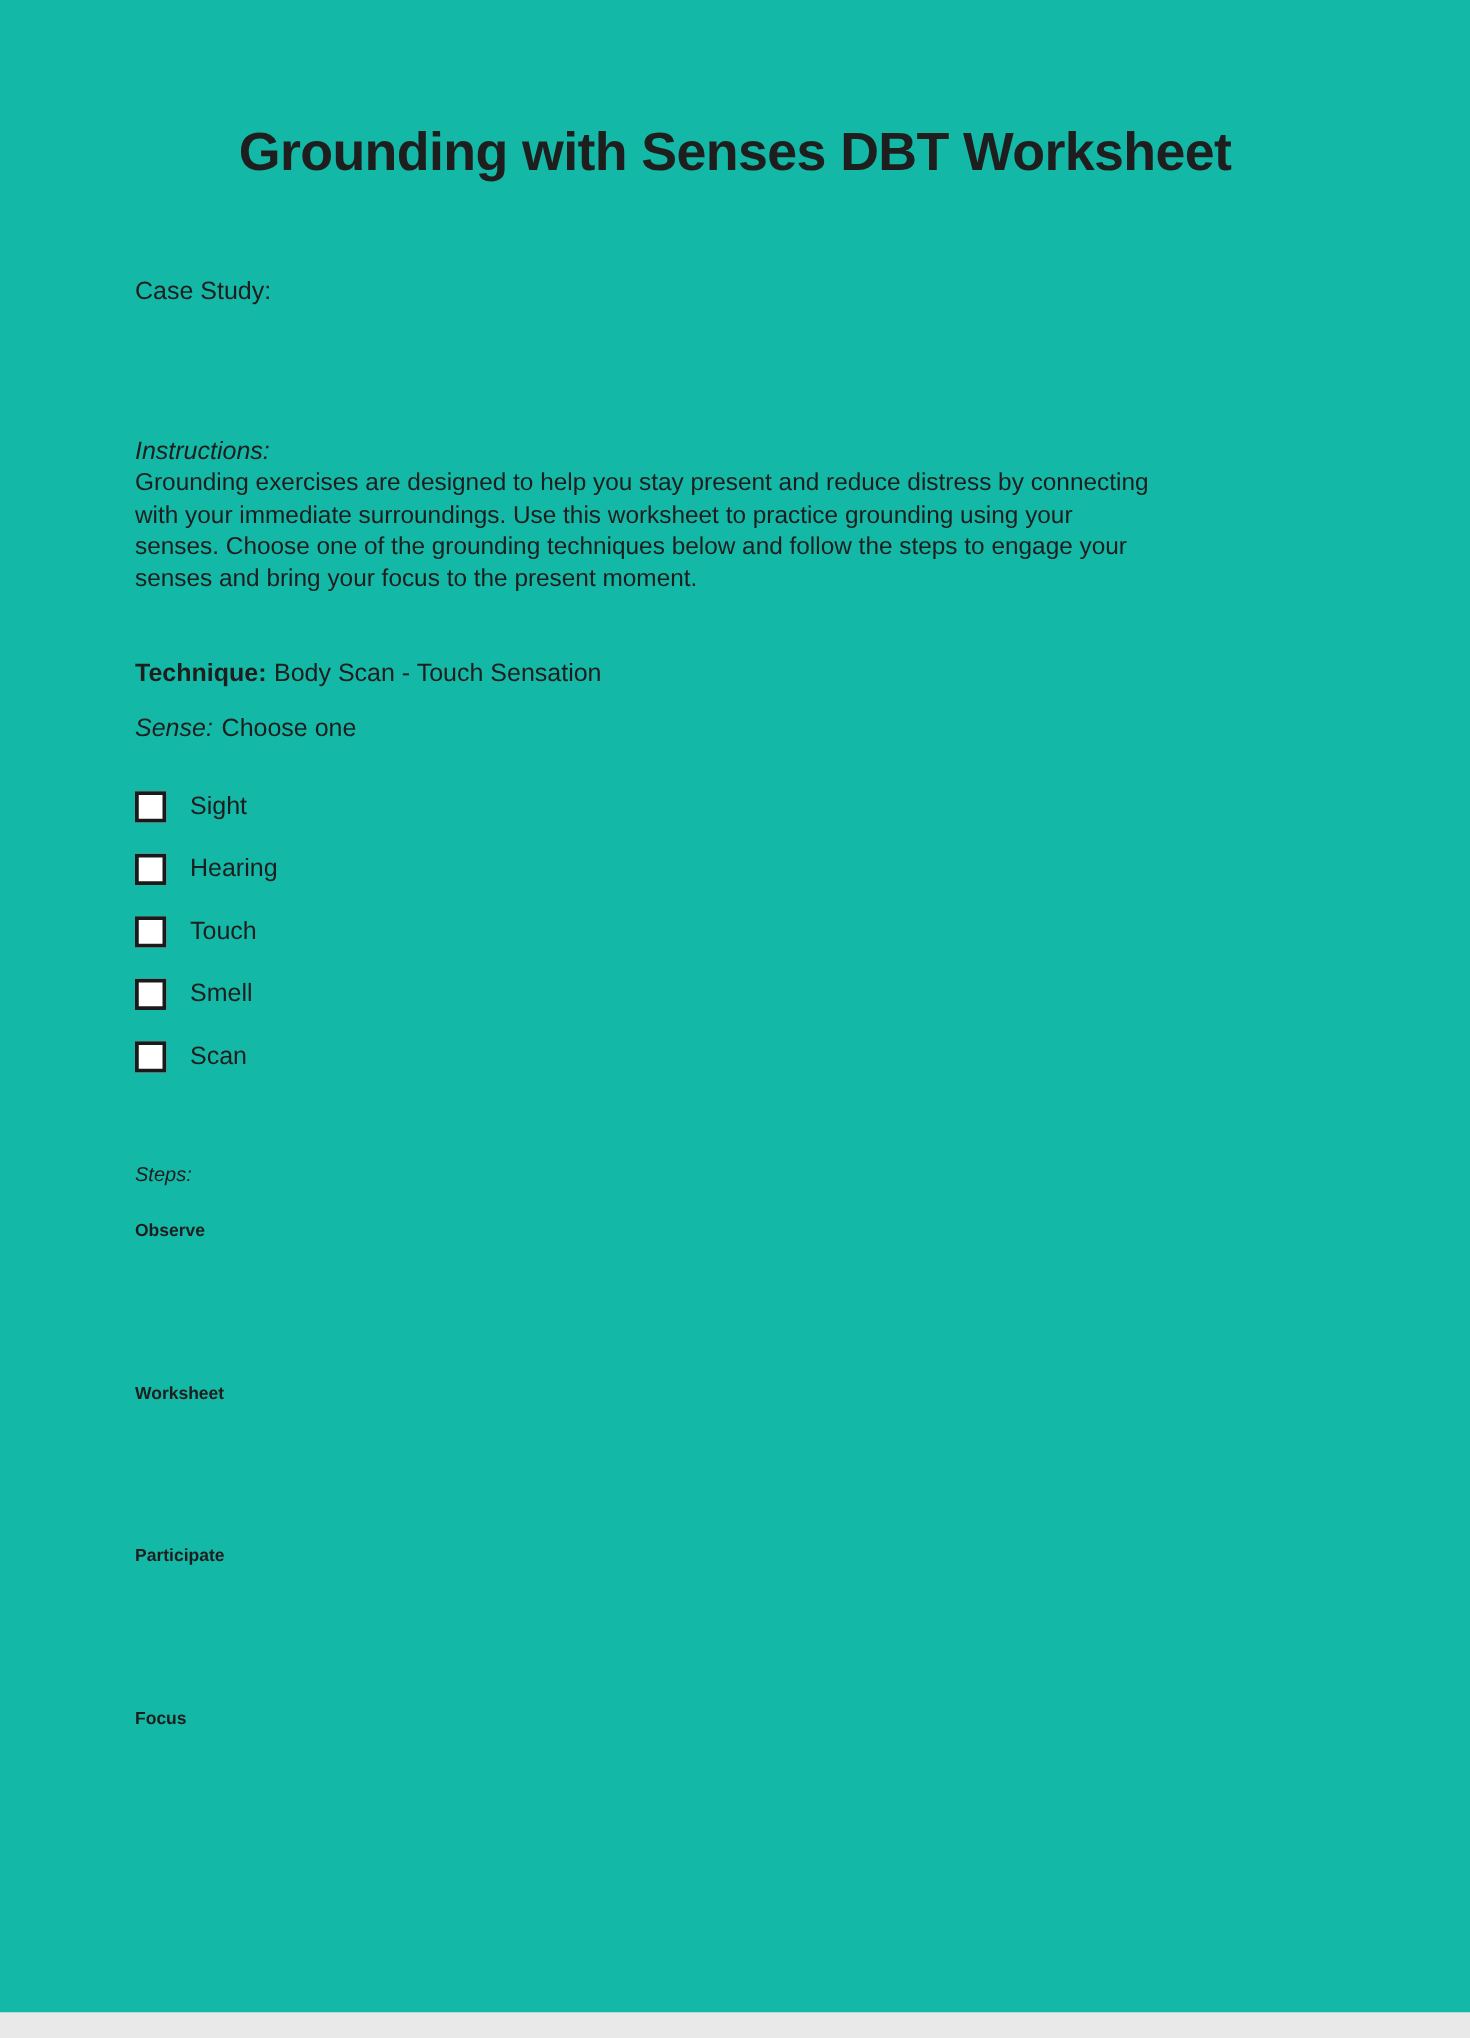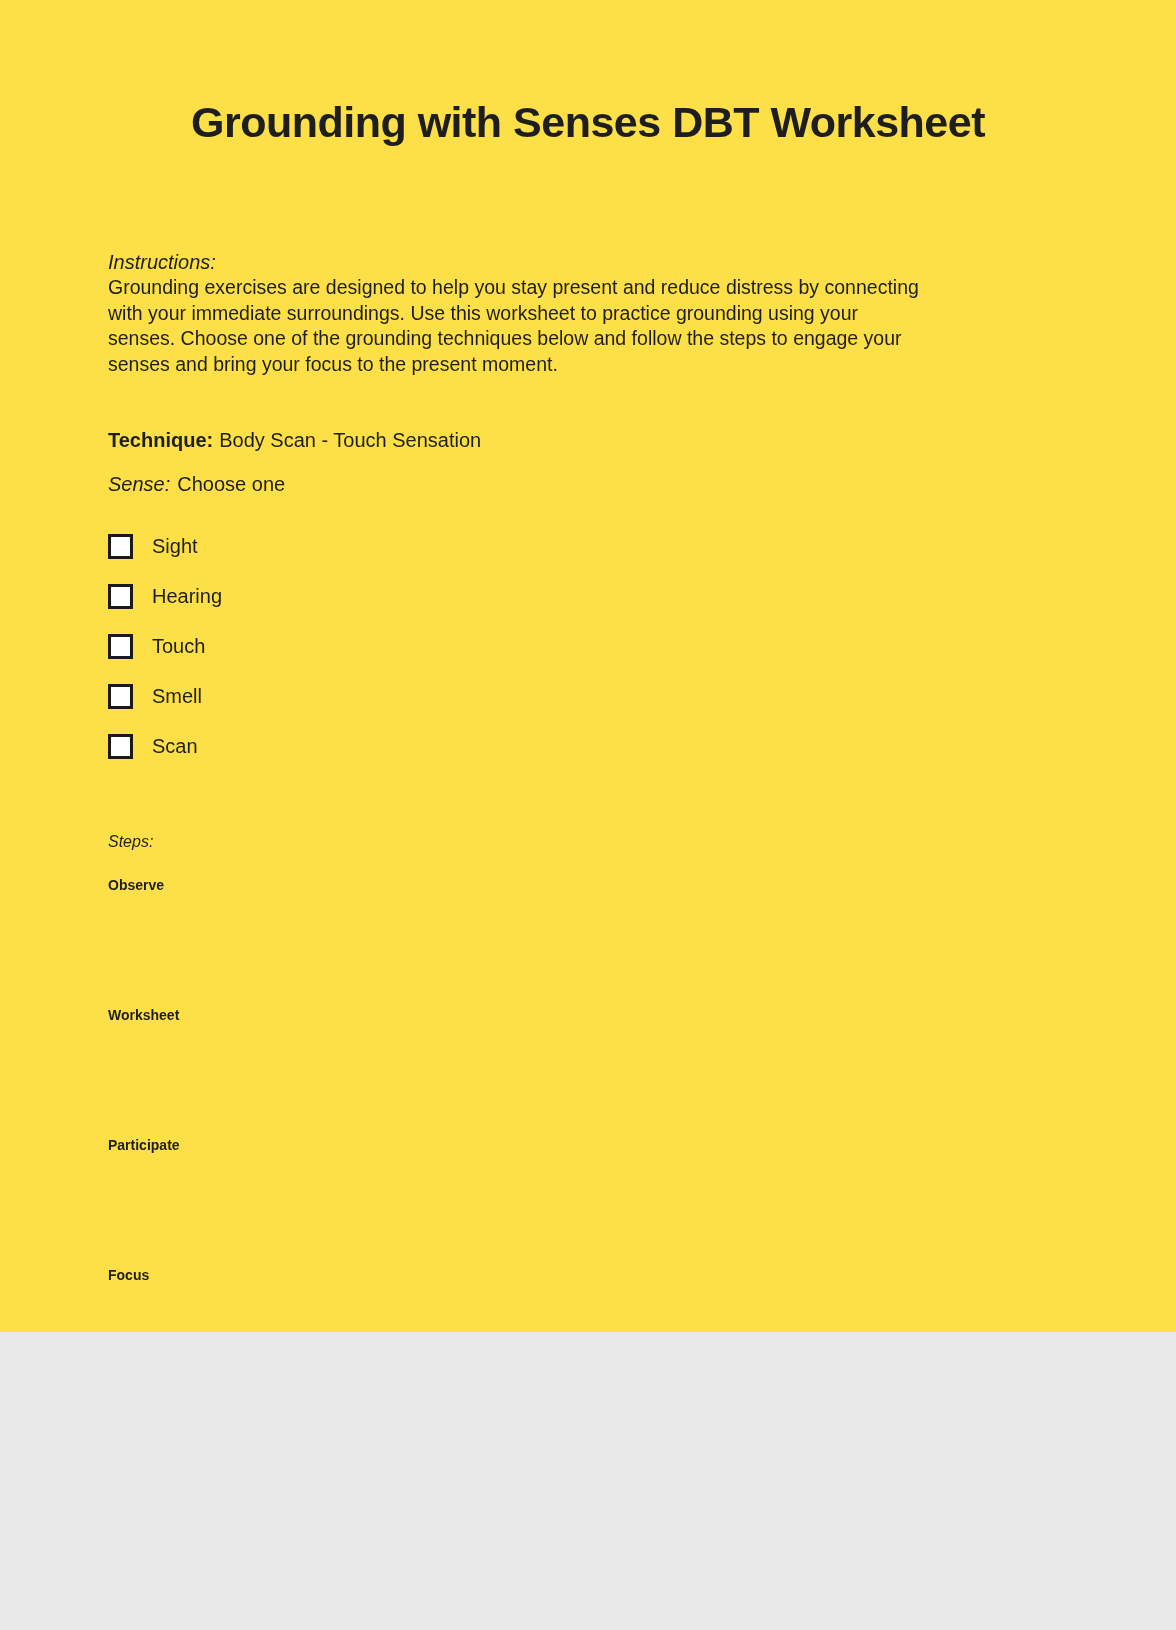--- a/index.html
+++ b/index.html
@@ -1,20 +1,20 @@
 <!DOCTYPE html>
 <html><head>
 <meta charset="utf-8">
 <style>
   * { margin: 0; padding: 0; box-sizing: border-box; }
   html, body { background: #e9e9e9; }
   .page {
     width: 1176px;
-    height: 1332px;
-    background: #fde047;
+    height: 1610px;
+    background: #14b8a6;
     color: #1e1e1e;
     font-family: "Liberation Sans", "DejaVu Sans", sans-serif;
     position: relative;
     margin: 0 auto;
     padding: 97px 108px 0 108px;
     overflow: hidden;
   }
   .doc-title {
     font-size: 43px;
     font-weight: bold;
@@ -85,20 +85,21 @@
   .step-heading.first { margin-top: 17px; }
   .step-heading.spaced { margin-top: 104px; }
 </style>
 </head>
 <body>
 
 <div class="page">
 
   <div class="doc-title">Grounding with Senses DBT Worksheet</div>
 
+  <div class="case-study">Case Study:</div>
 
   <div class="instructions-label">Instructions:</div>
   <div class="instructions-text">
     <div>Grounding exercises are designed to help you stay present and reduce distress by connecting</div>
     <div>with your immediate surroundings. Use this worksheet to practice grounding using your</div>
     <div>senses. Choose one of the grounding techniques below and follow the steps to engage your</div>
     <div>senses and bring your focus to the present moment.</div>
   </div>
 
   <div class="technique-line">

